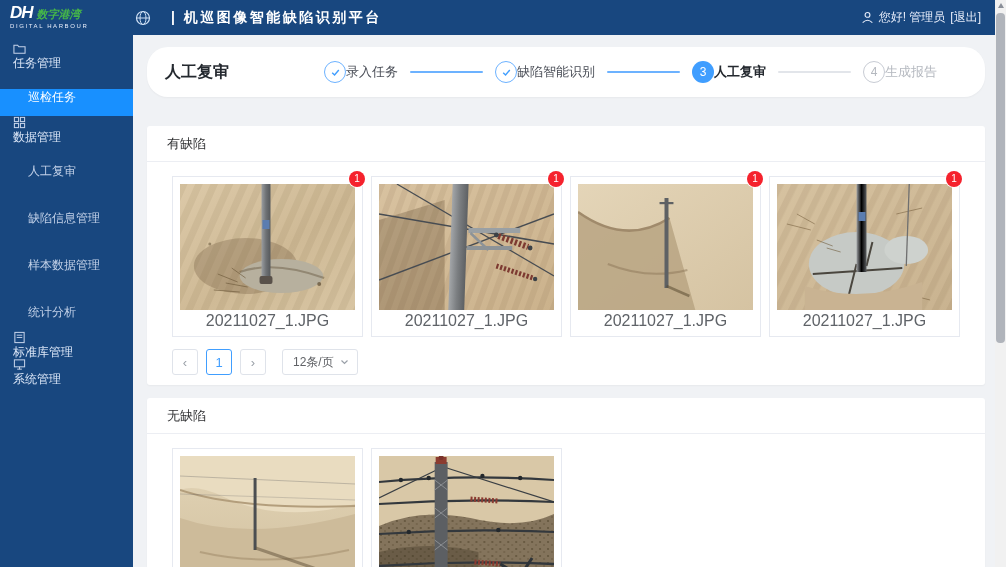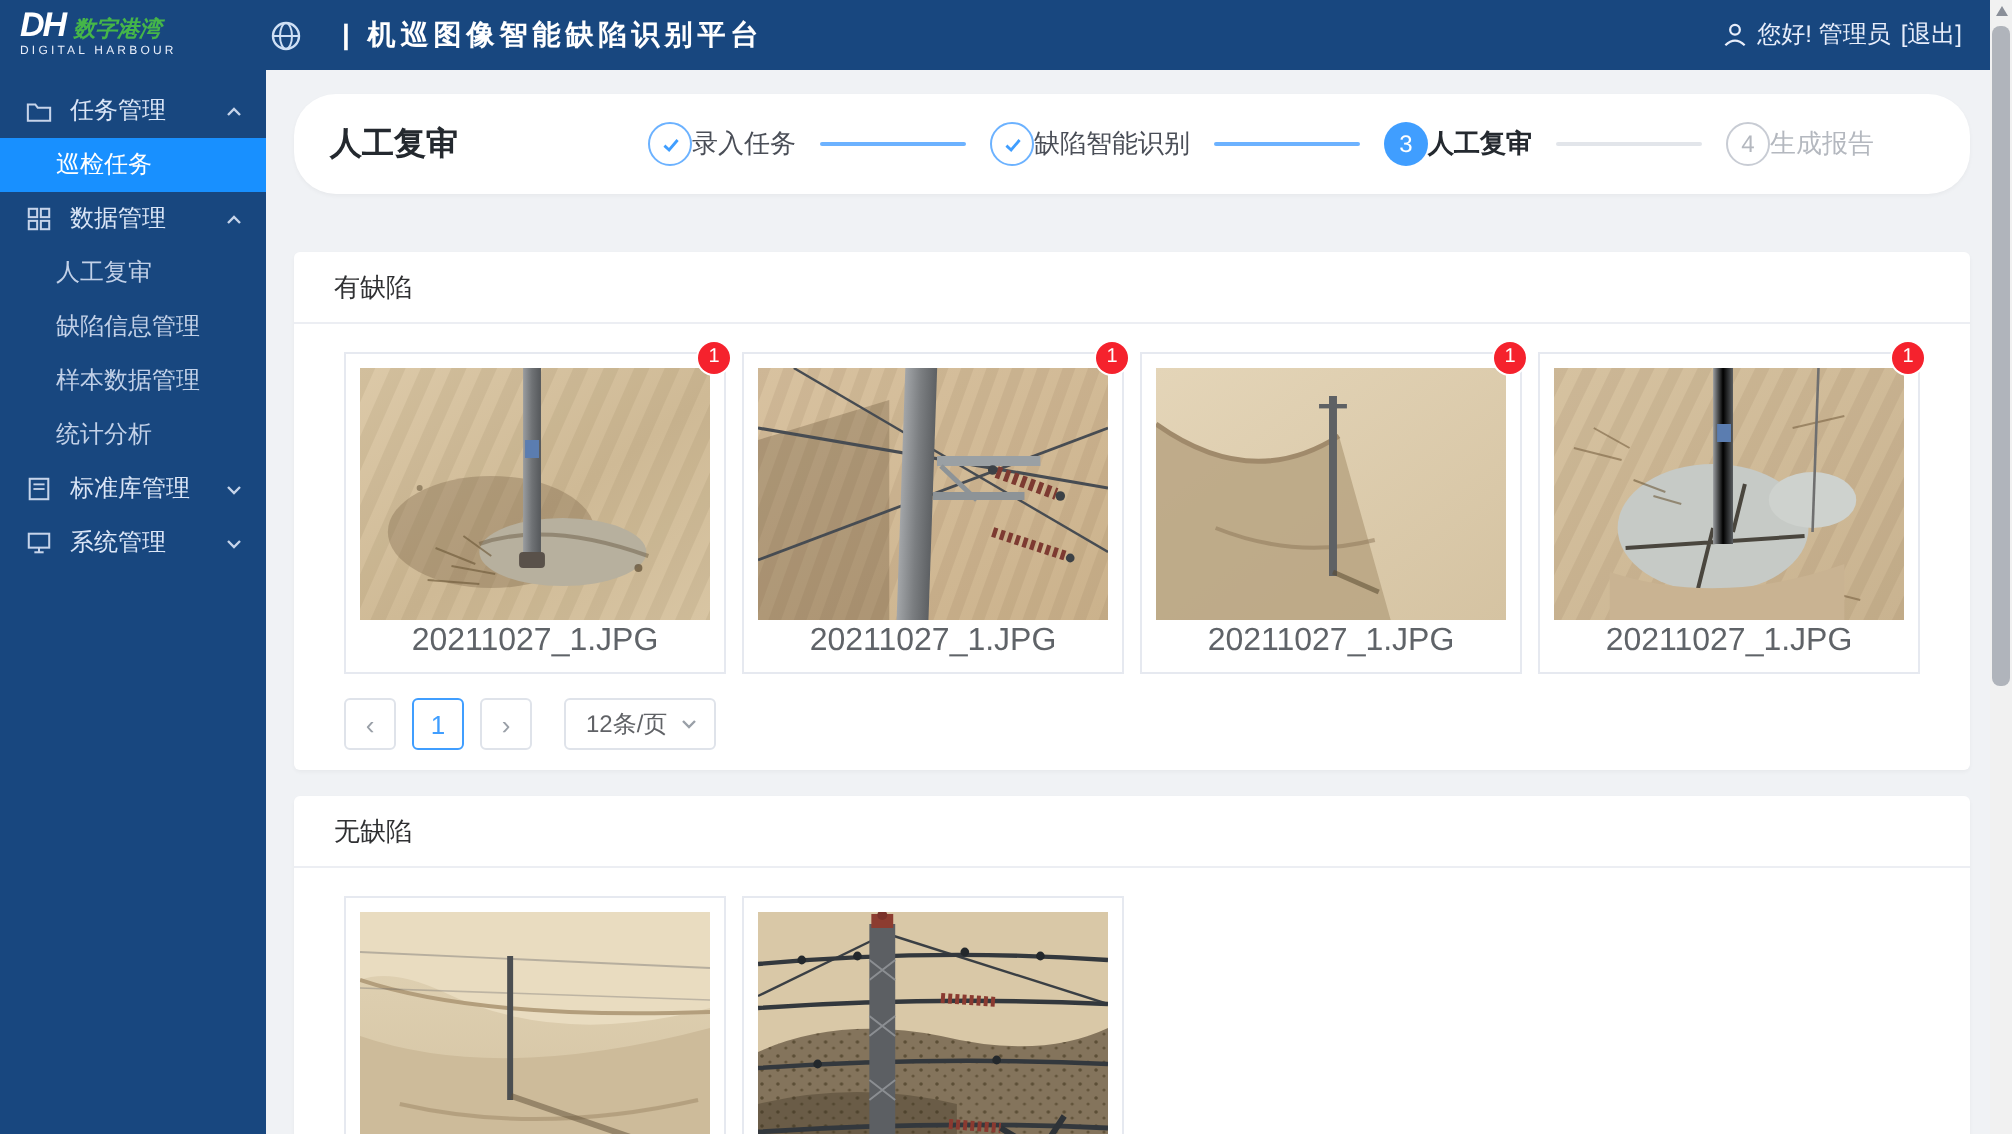--- a/index.html
+++ b/index.html
@@ -14,25 +14,25 @@
   .logo-abbr { color:#fff; font-weight:bold; font-style:italic; font-size:17px; letter-spacing:-1px; line-height:17px; }
   .logo-cn { color:#45b649; font-weight:bold; font-style:italic; font-size:11px; }
   .logo-en { color:#e8eefb; font-size:6px; letter-spacing:1.6px; line-height:8px; white-space:nowrap; }
   .globe { margin-left:2px; flex:0 0 auto; width:16px; height:16px; cursor:pointer; }
   .app-title { color:#fff; font-size:14px; font-weight:bold; letter-spacing:2.5px; margin-left:20px; white-space:nowrap; }
   .header-right { margin-left:auto; display:flex; align-items:center; gap:5px; padding-right:14px; color:#e8eefb; font-size:12px; }
   .logout { cursor:pointer; color:#e8eefb; }
 
   
   .sidebar { position:absolute; left:0; top:35px; width:133px; bottom:0; background:#18477f; padding-top:7px; z-index:4; }
-  .nav-row { height:27px; display:flex; align-items:center; font-size:12px; color:#dbe6f7; cursor:pointer; }
+  .nav-row { height:27px; display:flex; align-items:flex-start; font-size:12px; color:#dbe6f7; cursor:pointer;flex-direction:column; }
   .nav-group { padding:0 12px 0 13px; }
   .nav-group .nav-ic { width:13px; height:13px; margin-right:9px; flex:0 0 auto; }
   .nav-group .chev { margin-left:auto; width:8px; height:6px; }
-  .nav-sub { padding-left:28px; color:#c2d1e8; }
+  .nav-sub { padding-left:28px; color:#c2d1e8;margin-top:20px; }
   .nav-sub.active { background:#1890ff; color:#ffffff; }
 
   
   .main { position:absolute; left:133px; top:35px; right:11px; bottom:0; padding:12px 10px 0 14px; overflow:hidden; }
   .card { background:#fff; border-radius:3px; box-shadow:0 1px 2px rgba(0,0,0,0.04); }
 
   
   .stepper-card { height:50px; display:flex; align-items:center; padding:0 48px 0 18px; margin-bottom:29px;border-radius:21px; }
   .page-title { font-size:16px; font-weight:bold; color:#24292f; flex:0 0 auto; }
   .steps { display:flex; align-items:center; flex:1; margin-left:95px; }

